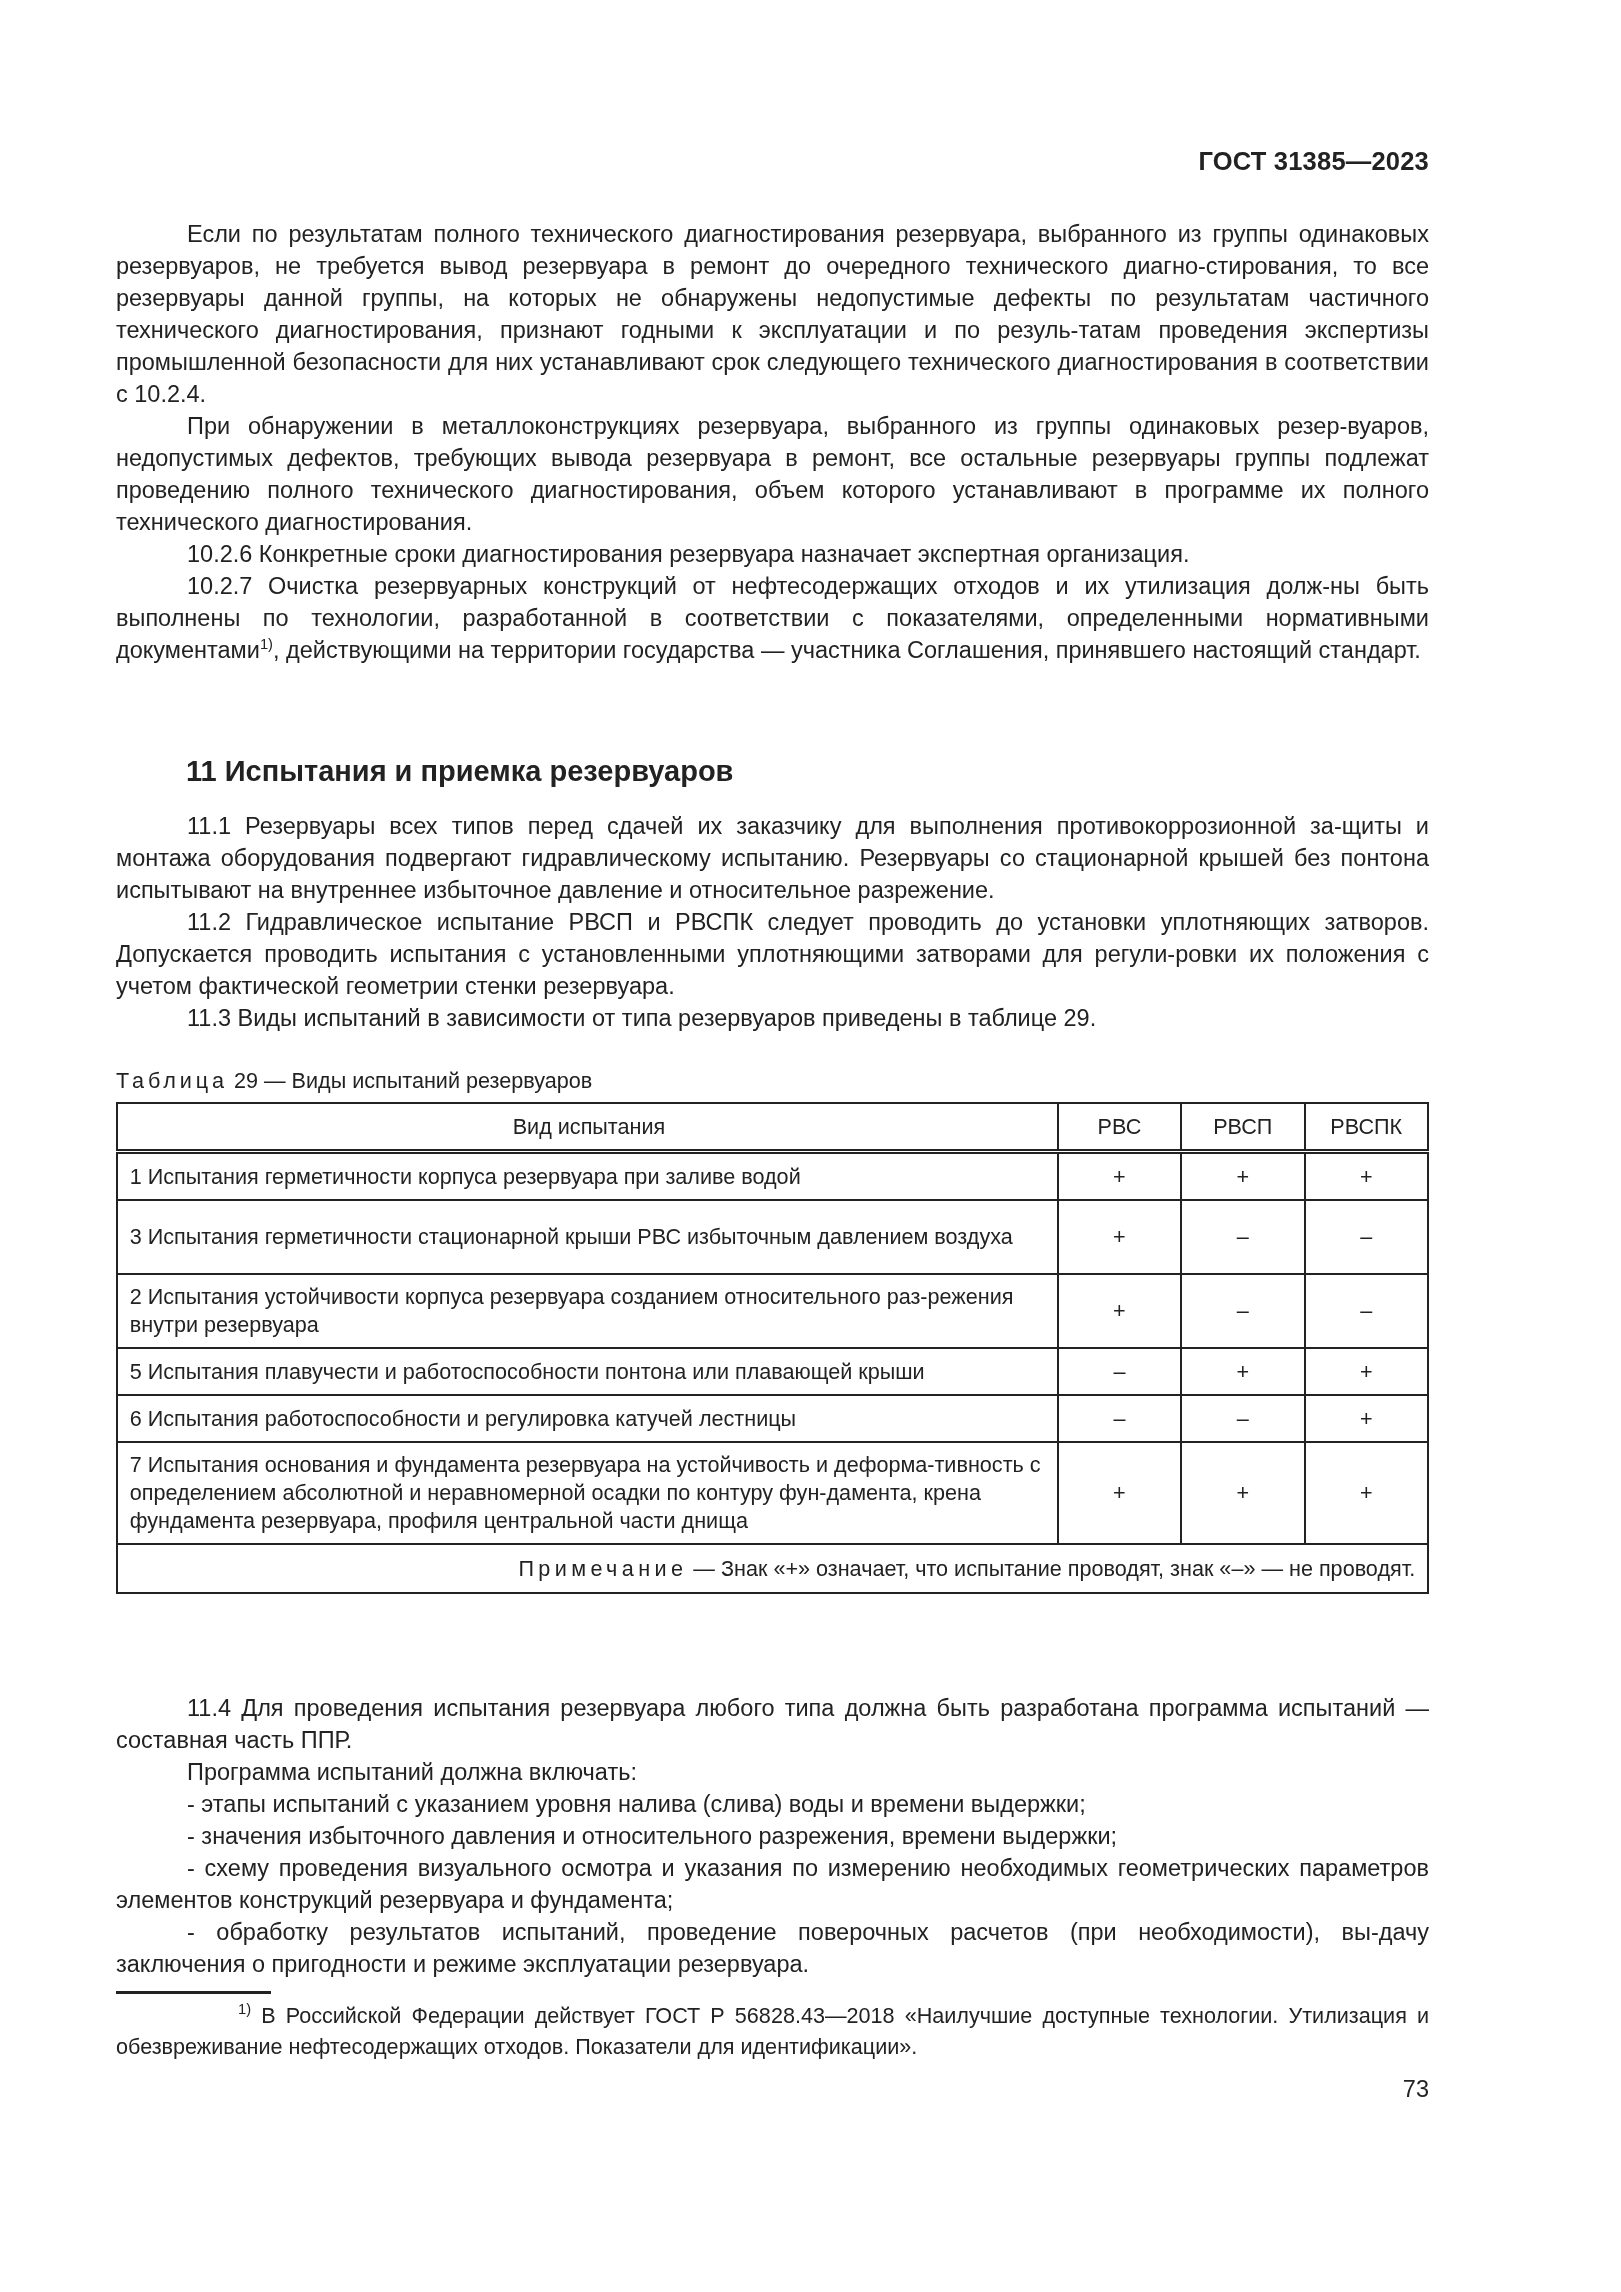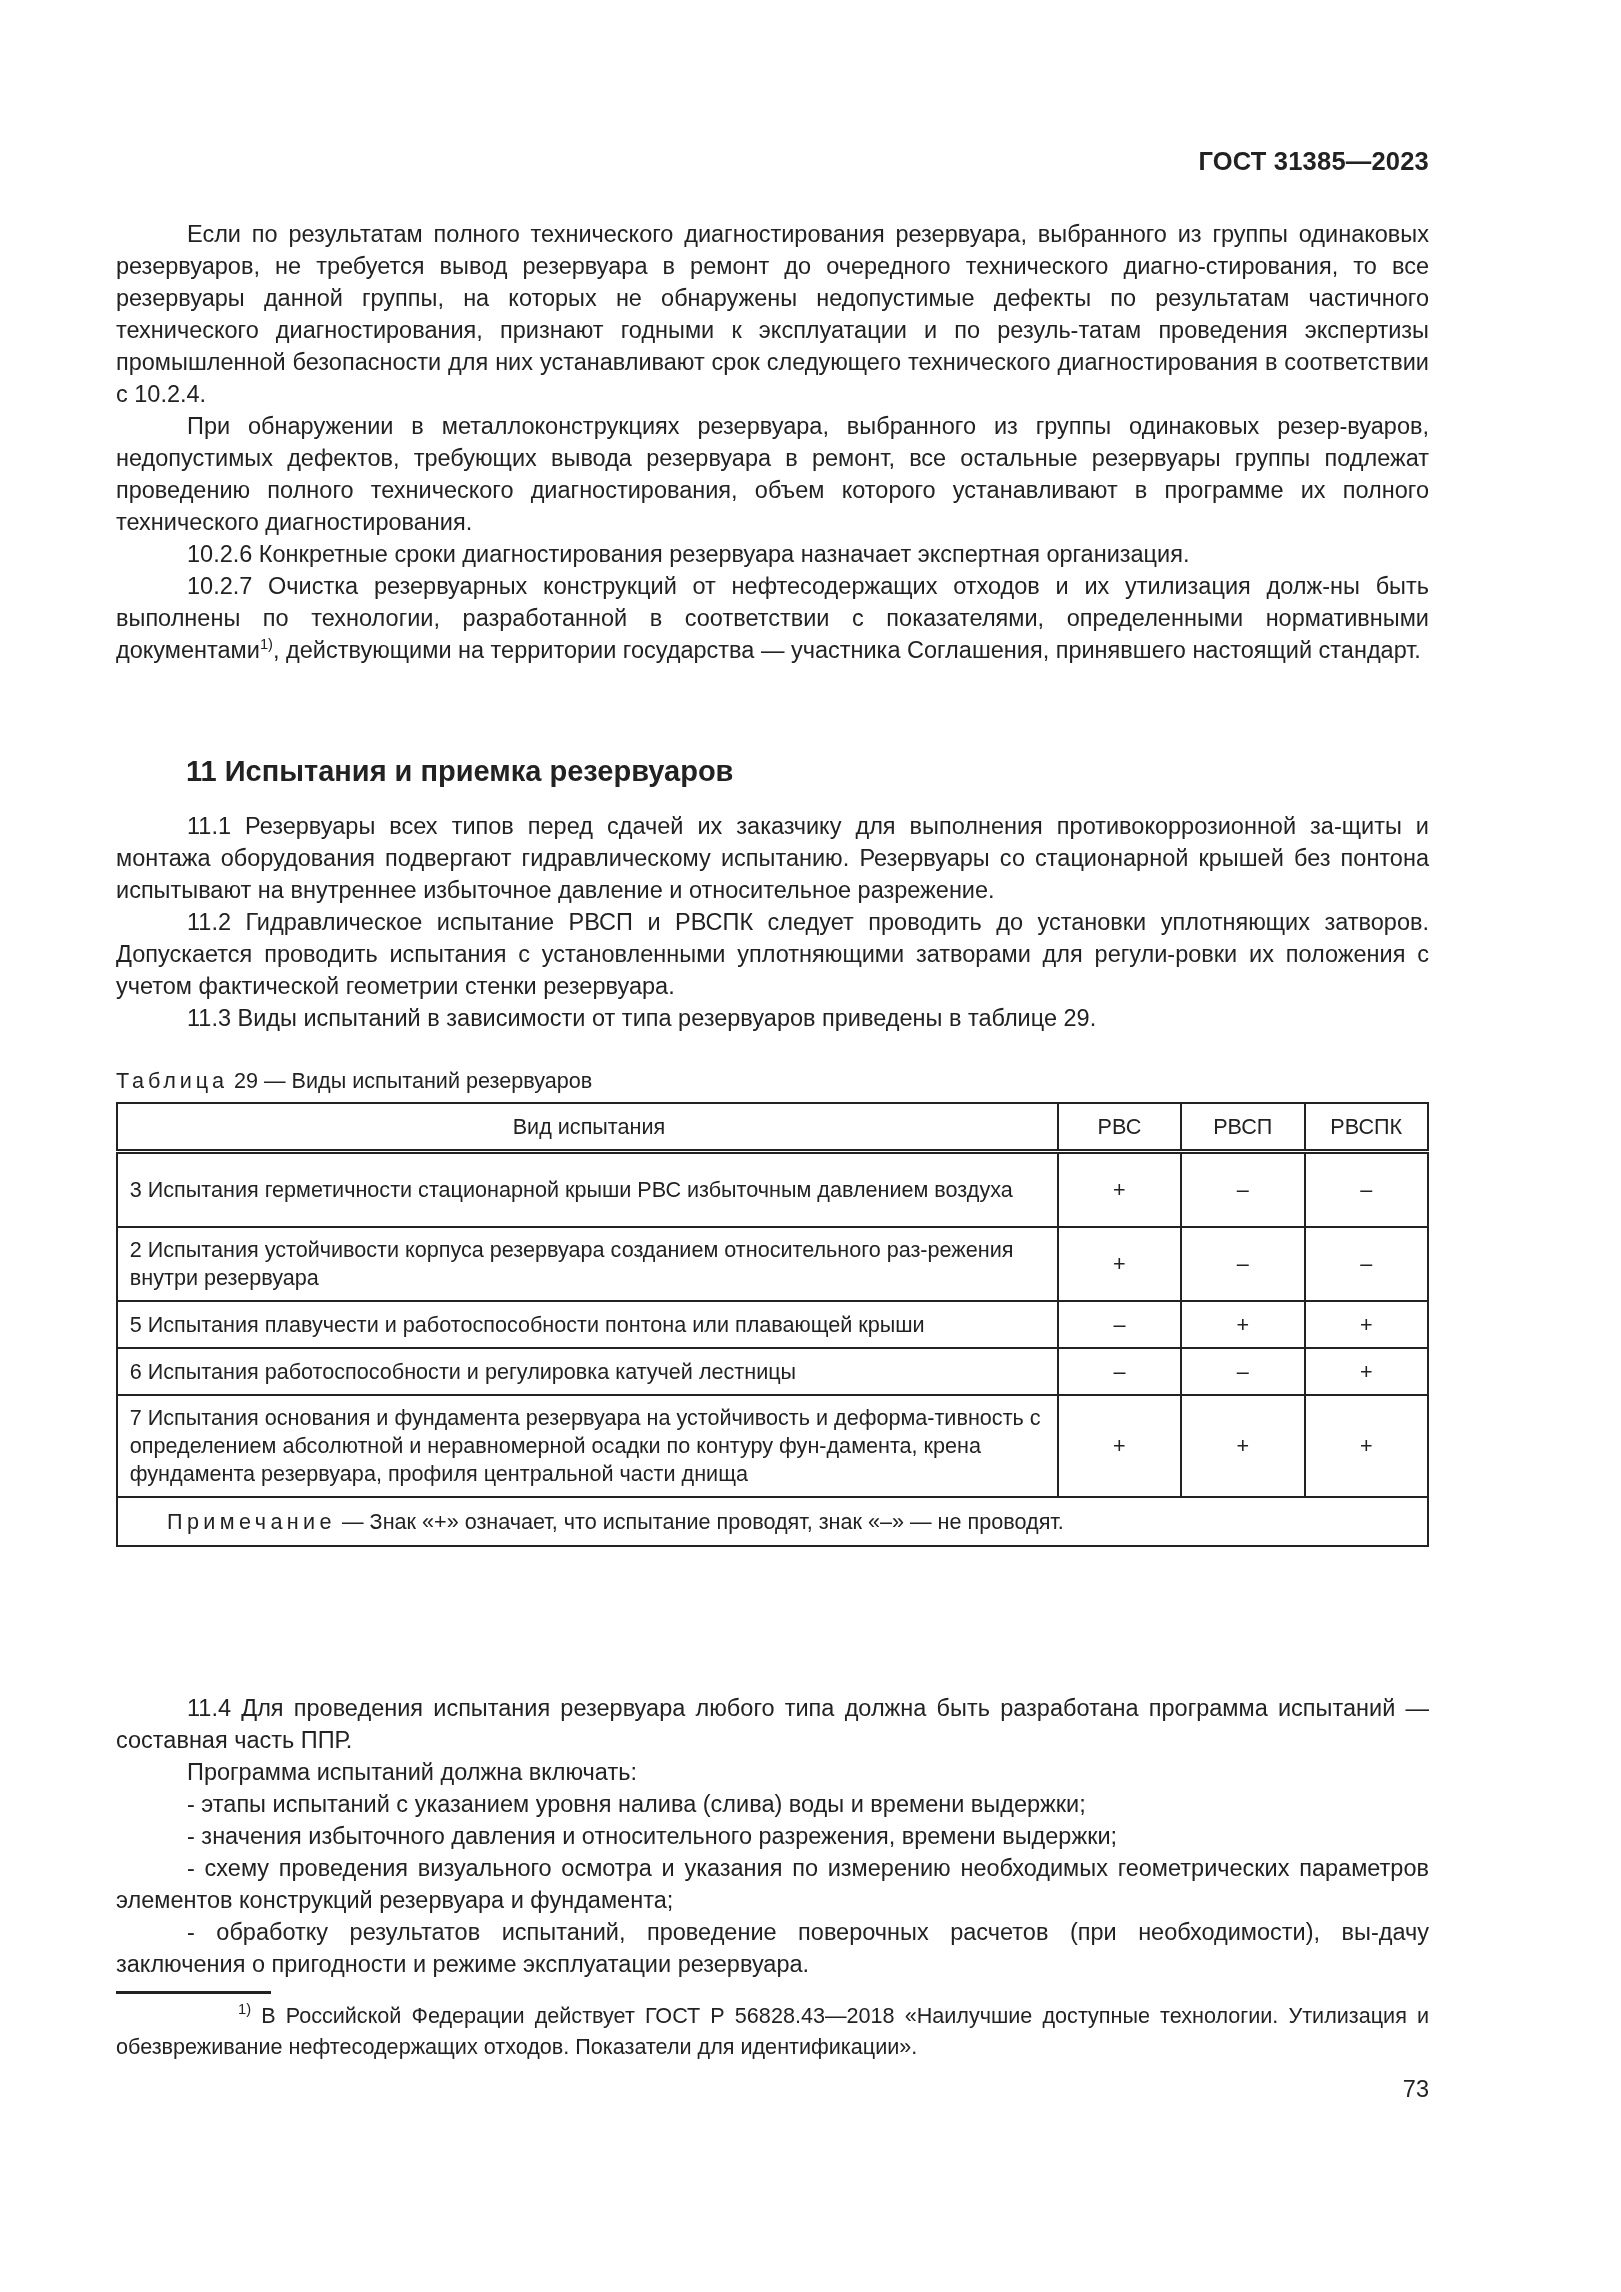--- a/index.html
+++ b/index.html
@@ -39,21 +39,21 @@
   table.t29 th.col-v { width: 98px; }
   table.t29 tr.head th { border-bottom: 5.9px double #222; }
   table.t29 td.val { text-align: center; }
   table.t29 tr.r1 td { height: 45px; }
   table.t29 tr.r2 td { height: 45px; }
   table.t29 tr.r3 td { height: 72px; }
   table.t29 tr.r4 td { height: 72px; }
   table.t29 tr.r5 td { height: 45px; }
   table.t29 tr.r6 td { height: 45px; }
   table.t29 tr.r7 td { height: 100px; }
-  table.t29 tr.note td { height: 47px; padding-left: 49px; }
+  table.t29 tr.note td { height: 47px; padding-left: 35px; text-align: right; }
   table.t29 tr.body td { border-top-width: 2.9px; }
   .note-label { letter-spacing: 4.4px; }
   .footnote-rule {
     position: absolute; left: 116px; top: 1991px; width: 155px; height: 2.9px;
     background: #222;
   }
   .footnote {
     position: absolute; left: 116px; top: 2000px; width: 1313px;
     font-size: 21.6px; line-height: 31px; text-align: justify; text-indent: 122px;
     margin: 0;
@@ -89,20 +89,26 @@
     <span>29 — Виды испытаний резервуаров</span>
   </div>
 
   <table class="t29">
     <tbody>
         <tr class="head">
       <th class="col-name">Вид испытания</th>
       <th class="col-v">РВС</th>
       <th class="col-v">РВСП</th>
       <th class="col-v">РВСПК</th>
+    </tr>
+    <tr class="r1">
+      <td>1  Испытания герметичности корпуса резервуара при заливе водой</td>
+      <td class="val">+</td>
+      <td class="val">+</td>
+      <td class="val">+</td>
     </tr>
     <tr class="r3 body">
       <td>3  Испытания герметичности стационарной крыши РВС избыточным давлением воздуха</td>
       <td class="val">+</td>
       <td class="val">–</td>
       <td class="val">–</td>
     </tr>
     <tr class="r4 body">
       <td>2  Испытания устойчивости корпуса резервуара созданием относительного раз-режения внутри резервуара</td>
       <td class="val">+</td>

